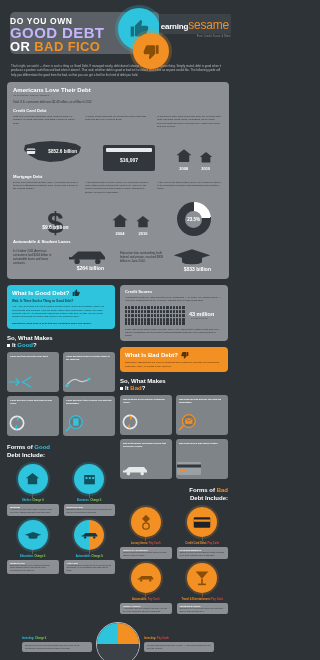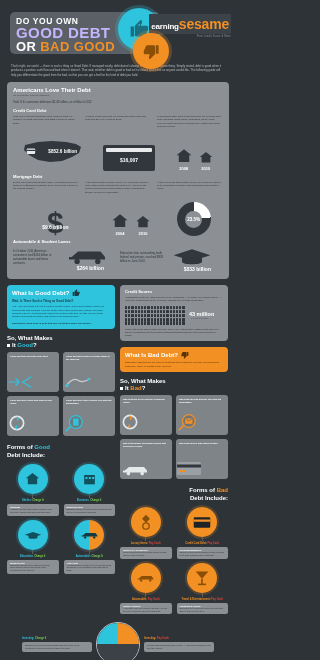--- a/index.html
+++ b/index.html
@@ -10,40 +10,40 @@
     color:#d8dadc;
   }
   .page{width:236px;height:660px;position:relative;}
 
   
   .header{position:relative;height:62px;background:#2e3338;padding:6px 7px 0 7px;box-sizing:border-box;}
   .hdr-plate{
     position:absolute;left:10px;top:12px;width:150px;height:42px;
     background:#5a6066;border-radius:5px;
   }
-  .hdr-lines{position:absolute;left:16px;top:16px;z-index:4;}
+  .hdr-lines{position:absolute;left:10px;top:16px;z-index:4;}
   .h-l1{font-size:8.5px;font-weight:bold;color:#ffffff;letter-spacing:.6px;line-height:10px;}
   .h-l2{font-size:15px;font-weight:bold;color:#c4b5fd;letter-spacing:.4px;line-height:13.5px;}
   .h-l3{font-size:13px;font-weight:bold;line-height:13.5px;letter-spacing:.4px;color:#ffffff;}
   .h-l3 .bad{color:#f29024;}
   .thumb-up{
     position:absolute;left:118px;top:8px;width:42px;height:42px;border-radius:50%;
     background:#2ec4de;z-index:5;display:flex;align-items:center;justify-content:center;
     box-shadow:0 0 0 3px rgba(46,196,222,.25);
   }
   .thumb-dn{
     position:absolute;left:133px;top:33px;width:36px;height:36px;border-radius:50%;
     background:#f29024;z-index:6;display:flex;align-items:center;justify-content:center;
     box-shadow:0 0 0 3px rgba(242,144,36,.25);
   }
   .logo{position:absolute;right:5px;top:14px;text-align:right;z-index:5;}
   .logo-mark{display:inline-block;font-size:4px;color:#2ec4de;vertical-align:middle;margin-right:2px;}
   .logo-txt{display:inline-block;background:#3b4248;padding:1px 2px;border-radius:1px;}
   .logo-a{font-size:8px;font-weight:bold;color:#ffffff;letter-spacing:-.2px;}
-  .logo-b{font-size:14px;font-weight:bold;color:#f29024;letter-spacing:-.2px;}
+  .logo-b{font-size:12px;font-weight:normal;color:#f29024;letter-spacing:-.2px;}
   .logo-sub{font-size:2.6px;color:#8e9296;letter-spacing:.2px;margin-top:1px;}
 
   
   .intro{padding:2px 11px 5px 11px;font-size:2.9px;line-height:4.3px;color:#b9bdc0;text-align:left;}
 
   
   .panel{margin:0 7px;background:#8c9095;border-radius:4px;padding:5px 6px 7px 6px;}
   .panel-h{font-size:6px;font-weight:bold;color:#ffffff;margin-bottom:1px;}
   .panel-sub{font-size:2.3px;color:#3f4549;line-height:3px;margin-bottom:3px;}
   .bullet{font-size:2.9px;color:#2f3438;line-height:4px;margin-bottom:4px;}
@@ -132,21 +132,21 @@
 </head>
 <body>
 
 <div class="page">
 
   <div class="header">
     <div class="hdr-plate"></div>
     <div class="hdr-lines">
       <div class="h-l1">DO YOU OWN</div>
       <div class="h-l2">GOOD DEBT</div>
-      <div class="h-l3"><span>OR </span><span class="bad">BAD GOOD</span></div>
+      <div class="h-l3"><span>OR </span><span class="bad">BAD FICO</span></div>
     </div>
     <div class="thumb-up">
       <svg width="20" height="20" viewBox="0 0 24 24" fill="#1a6e7e">
           <path d="M2 21h4V9H2v12zM23 10c0-1.1-.9-2-2-2h-6.3l1-4.6v-.3c0-.4-.2-.8-.4-1.1L14.2 1 7.6 7.6C7.2 8 7 8.5 7 9v10c0 1.1.9 2 2 2h9c.8 0 1.5-.5 1.8-1.2l3-7c.1-.3.2-.5.2-.8v-2z"></path>
         </svg>
     </div>
     <div class="thumb-dn">
       <svg width="17" height="17" viewBox="0 0 24 24" fill="#8a4f05">
           <path d="M22 3h-4v12h4V3zM1 14c0 1.1.9 2 2 2h6.3l-1 4.6v.3c0 .4.2.8.4 1.1l1.1 1 6.6-6.6c.4-.4.6-.9.6-1.4V5c0-1.1-.9-2-2-2H6c-.8 0-1.5.5-1.8 1.2l-3 7c-.1.3-.2.5-.2.8v2z"></path>
         </svg>

